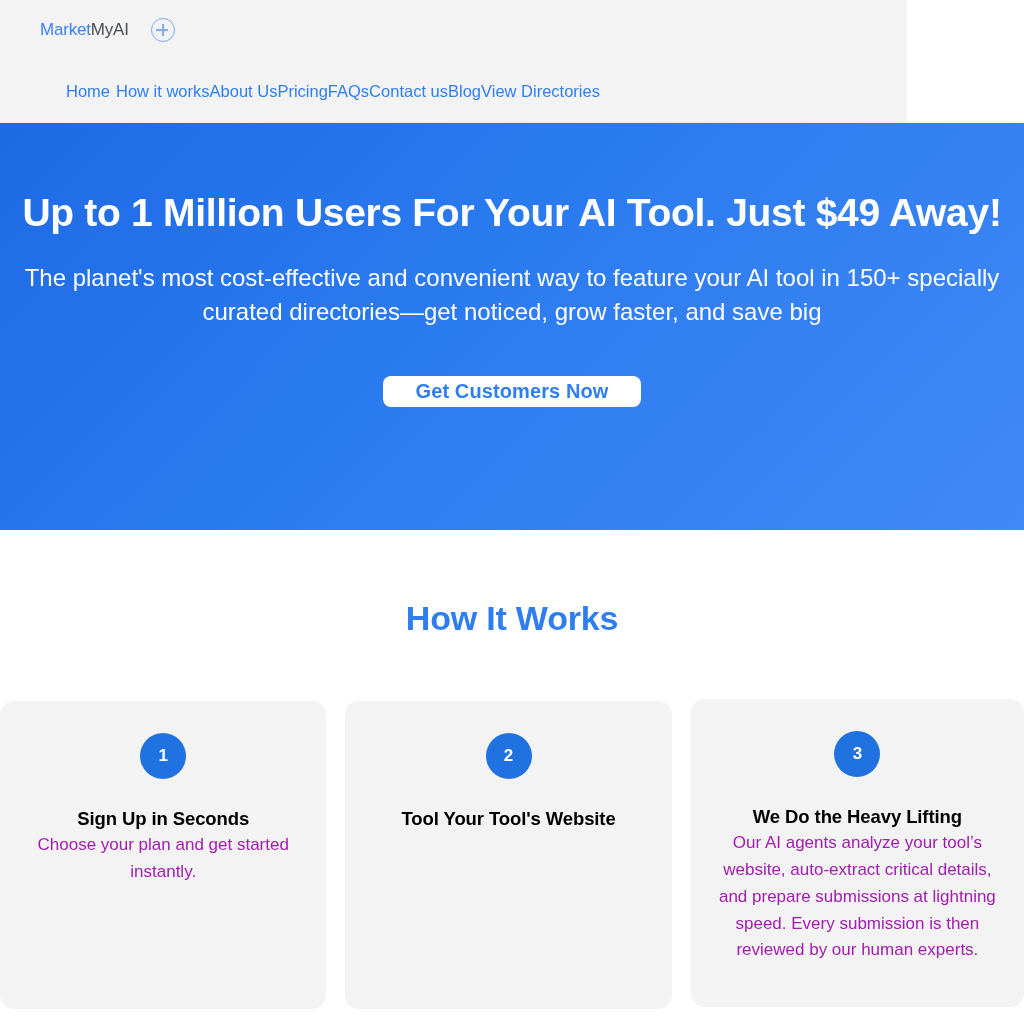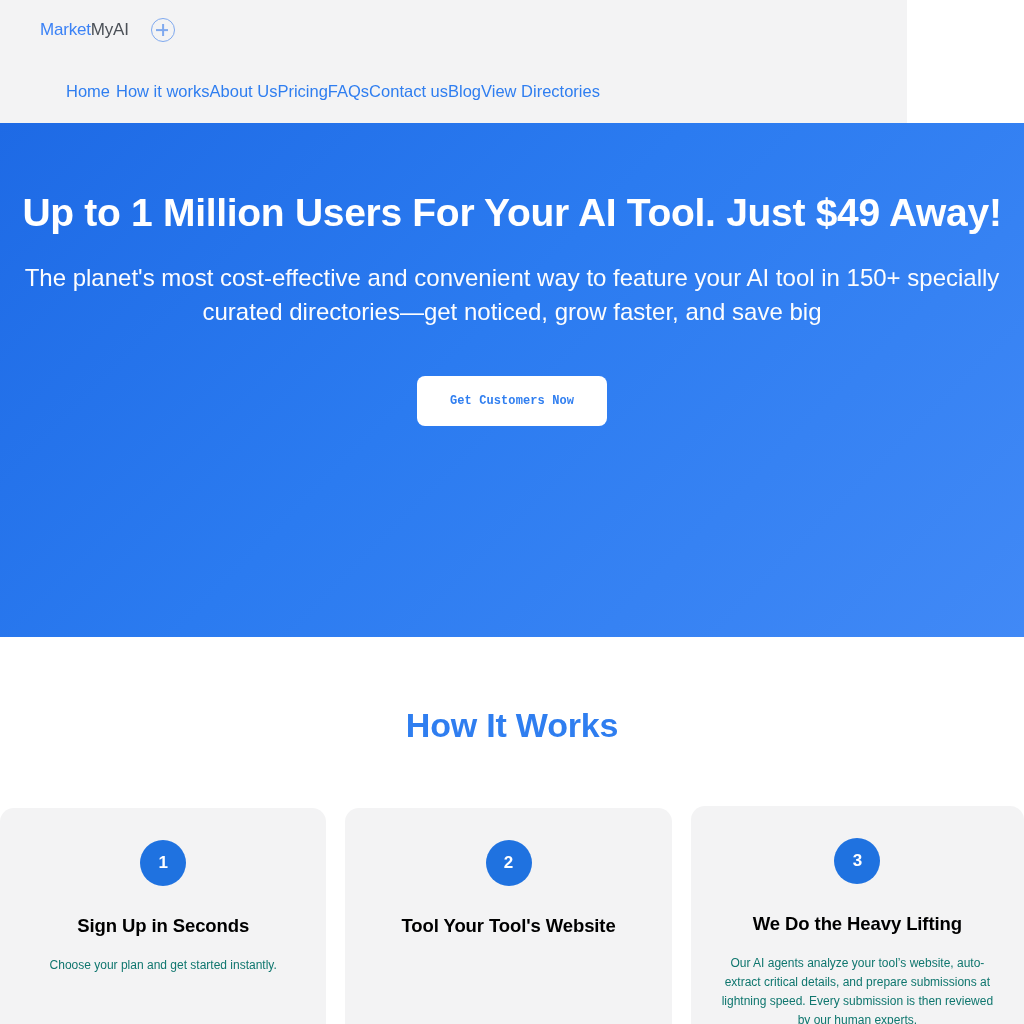--- a/index.html
+++ b/index.html
@@ -62,21 +62,21 @@
     line-height: 1;
     text-decoration: none;
     white-space: nowrap;
     cursor: pointer;
   }
   .nav-link:first-child { margin-right: 6px; }
 
   
   .hero {
     width: 1024px;
-    height: 514px;
+    height: 407px;
     background: linear-gradient(135deg, #1e6ae5 0%, #2b7bf0 45%, #4189f6 100%);
     color: #ffffff;
     text-align: center;
     padding-top: 70px;
   }
   .hero-title {
     font-size: 39px;
     font-weight: 700;
     line-height: 1.04;
     letter-spacing: -0.3px;
@@ -88,27 +88,27 @@
     line-height: 1.42;
     margin-top: 27px;
     padding: 0 2px;
     color: #fdfdfe;
   }
   .hero-cta-wrap { margin-top: 47px; }
   .hero-cta {
     display: inline-block;
     background: #ffffff;
     color: #2f7ef0;
-    font-size: 12px;
+    font-size: 20px;
     font-weight: 700;
     border: none;
     border-radius: 8px;
-    padding: 18px 33px;
+    padding: 4px 33px;
     cursor: pointer;
-    font-family: Liberation Mono, monospace;
+    font-family: Liberation Sans, sans-serif;
     letter-spacing: 0.1px;
   }
 
   
   .how-section {
     width: 1024px;
     background: #ffffff;
     padding-top: 69px;
   }
   .how-title {
@@ -149,24 +149,24 @@
     margin: 0 auto;
   }
   .step-heading {
     color: #000000;
     font-size: 18.5px;
     font-weight: 700;
     margin-top: 29px;
     letter-spacing: -0.1px;
   }
   .step-body {
-    color: #0f766e;
-    font-size: 12px;
+    color: #a21caf;
+    font-size: 17px;
     line-height: 1.58;
-    margin-top: 19px;
+    margin-top: 2px;
   }
 </style>
 </head>
 <body>
 
 <header class="site-header">
 
   <div class="brand-row">
     <a class="brand-wordmark">
       <span class="brand-part-a">Market</span><span class="brand-part-b">MyAI</span>

